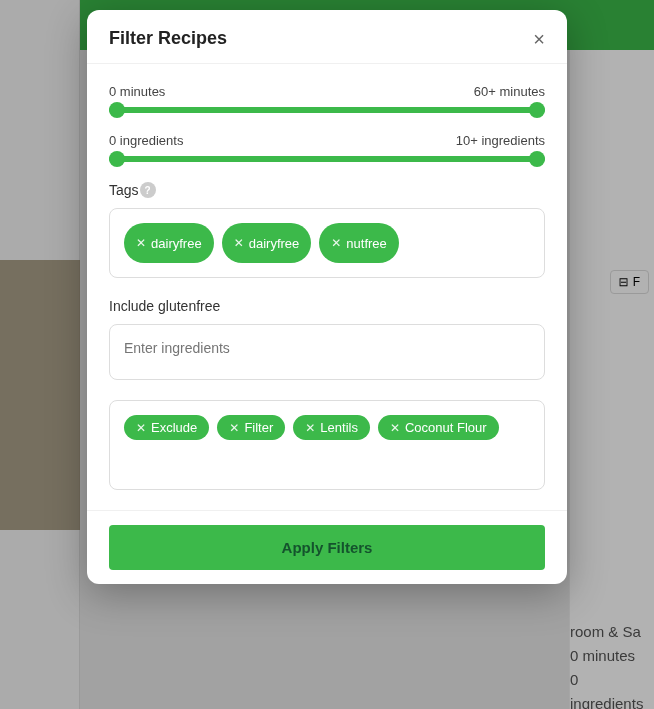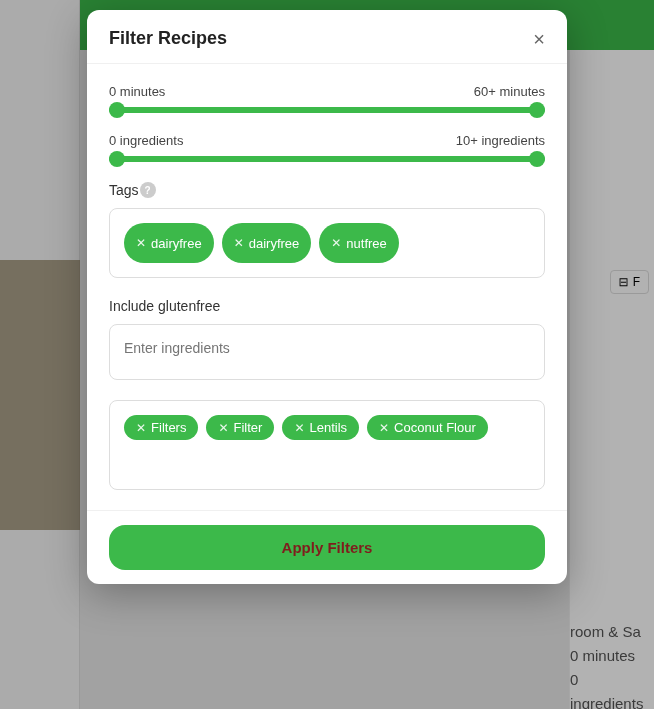--- a/index.html
+++ b/index.html
@@ -249,23 +249,23 @@
     }
 
     
     .modal-footer {
       padding: 14px 22px;
       border-top: 1px solid #f0f0f0;
     }
     .apply-btn {
       width: 100%;
       background: #3cb94a;
-      color: #7f1d1d;
+      color: #14532d;
       border: none;
-      border-radius: 16px;
+      border-radius: 4px;
       padding: 14px;
       font-size: 15px;
       font-weight: 600;
       cursor: pointer;
     }
   </style>
 </head>
 <body>
 
 <div class="bg-top-bar"></div>
@@ -339,21 +339,21 @@
       <div class="section-label">
         <span>Include glutenfree</span>
       </div>
       <div class="ingredients-box">
         <input type="text" style="border: none; outline: none; width: 100%; font-size: 14px; color: #7f1d1d; background: transparent;" placeholder="Enter ingredients">
       </div>
 
       <div class="exclude-box">
         <div class="tag">
           <span class="tag-remove">✕</span>
-          <span>Filters</span>
+          <span>Exclude</span>
         </div>
         <div class="tag">
           <span class="tag-remove">✕</span>
           <span>Filter</span>
         </div>
         <div class="tag">
           <span class="tag-remove">✕</span>
           <span>Lentils</span>
         </div>
         <div class="tag">

